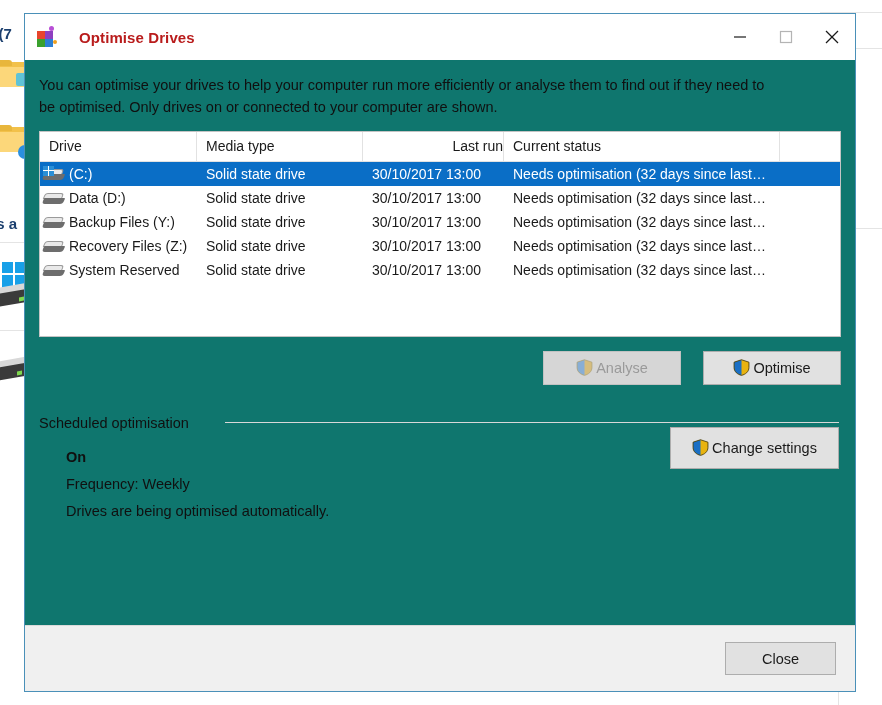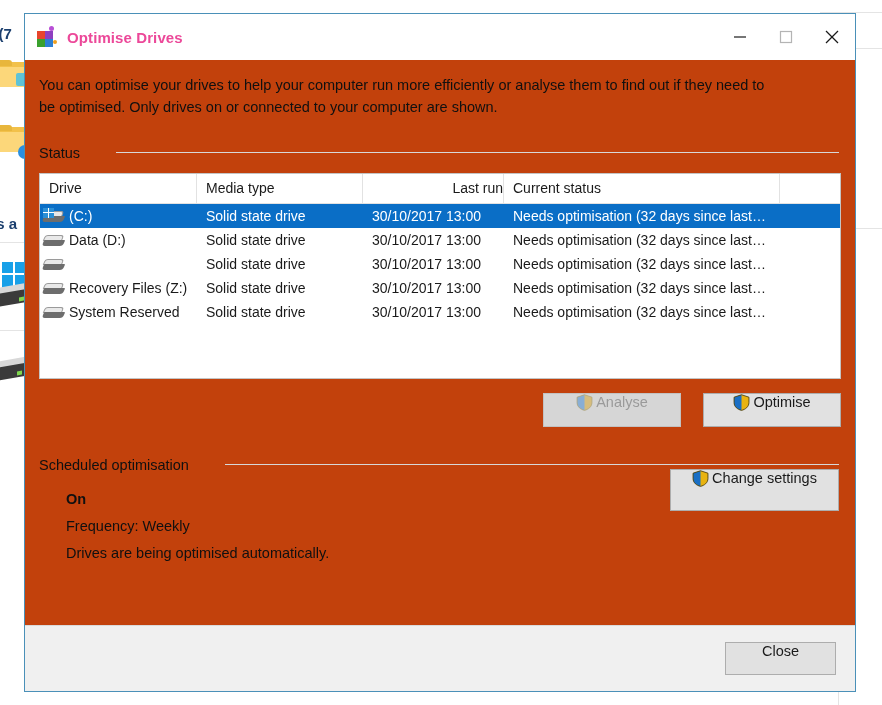--- a/index.html
+++ b/index.html
@@ -183,44 +183,44 @@
     border-radius: 50%;
   }
   .title-icon .sparkle2 {
     position: absolute;
     left: 18px; top: 14px;
     width: 4px; height: 4px;
     background: #f0a01e;
     border-radius: 50%;
   }
   .title-text {
-    margin-left: 10px;
+    margin-left: 22px;
     font-size: 15px;
     font-weight: bold;
-    color: #ec4899;
+    color: #b91c1c;
     letter-spacing: 0.1px;
   }
   .titlebar-spacer { flex: 1 1 auto; }
   .caption-btn {
     width: 46px;
     height: 45px;
     display: flex;
     align-items: center;
     justify-content: center;
     flex: 0 0 auto;
   }
   .caption-btn svg { display: block; }
   .caption-btn.disabled svg { opacity: 0.32; }
 
   
   .dlg-body {
     flex: 1 1 auto;
     padding: 0 14px;
     position: relative;
-    background: #c2410c;
+    background: #0f766e;
   }
 
   .intro {
     margin: 14px 0 0 0;
     font-size: 14.5px;
     line-height: 1.55;
     color: #101010;
     max-width: 735px;
   }
 
@@ -353,21 +353,21 @@
     margin-top: 14px;
   }
   .btn {
     font-family: "Liberation Sans", sans-serif;
     font-size: 14.5px;
     color: #1a1a1a;
     background: #e1e1e1;
     border: 1px solid #adadad;
     height: 34px;
     display: flex;
-    align-items: flex-start;
+    align-items: center;
     justify-content: center;
     gap: 3px;
     box-sizing: border-box;
     cursor: default;
     padding: 0 12px;
   }
   .btn.wide { width: 138px; }
   .btn.disabled {
     color: #9a9a9a;
     background: #d6d6d6;
@@ -497,24 +497,20 @@
         <line x1="2" y1="2" x2="14" y2="14" stroke="#1a1a1a" stroke-width="1.3"></line>
         <line x1="14" y1="2" x2="2" y2="14" stroke="#1a1a1a" stroke-width="1.3"></line>
       </svg>
     </div>
   </div>
 
   <div class="dlg-body">
 
     <p class="intro">You can optimise your drives to help your computer run more efficiently or analyse them to find out if they need to be optimised. Only drives on or connected to your computer are shown.</p>
 
-    <div class="group-head">
-      <span class="gh-label">Status</span>
-      <span class="gh-rule"></span>
-    </div>
 
     <div class="listview">
       <div class="lv-header">
         <div class="col col-drive">Drive</div>
         <div class="col col-media">Media type</div>
         <div class="col col-last">Last run</div>
         <div class="col col-status">Current status</div>
       </div>
 
       <div class="lv-row selected">
@@ -543,20 +539,21 @@
         <div class="cell c-last">30/10/2017 13:00</div>
         <div class="cell c-status">Needs optimisation (32 days since last…</div>
       </div>
 
       <div class="lv-row">
         <div class="cell c-drive">
           <span class="drive-icon">
             <span class="top"></span>
               <span class="base"></span>
           </span>
+          <span class="drive-label">Backup Files (Y:)</span>
         </div>
         <div class="cell c-media">Solid state drive</div>
         <div class="cell c-last">30/10/2017 13:00</div>
         <div class="cell c-status">Needs optimisation (32 days since last…</div>
       </div>
 
       <div class="lv-row">
         <div class="cell c-drive">
           <span class="drive-icon">
             <span class="top"></span>

